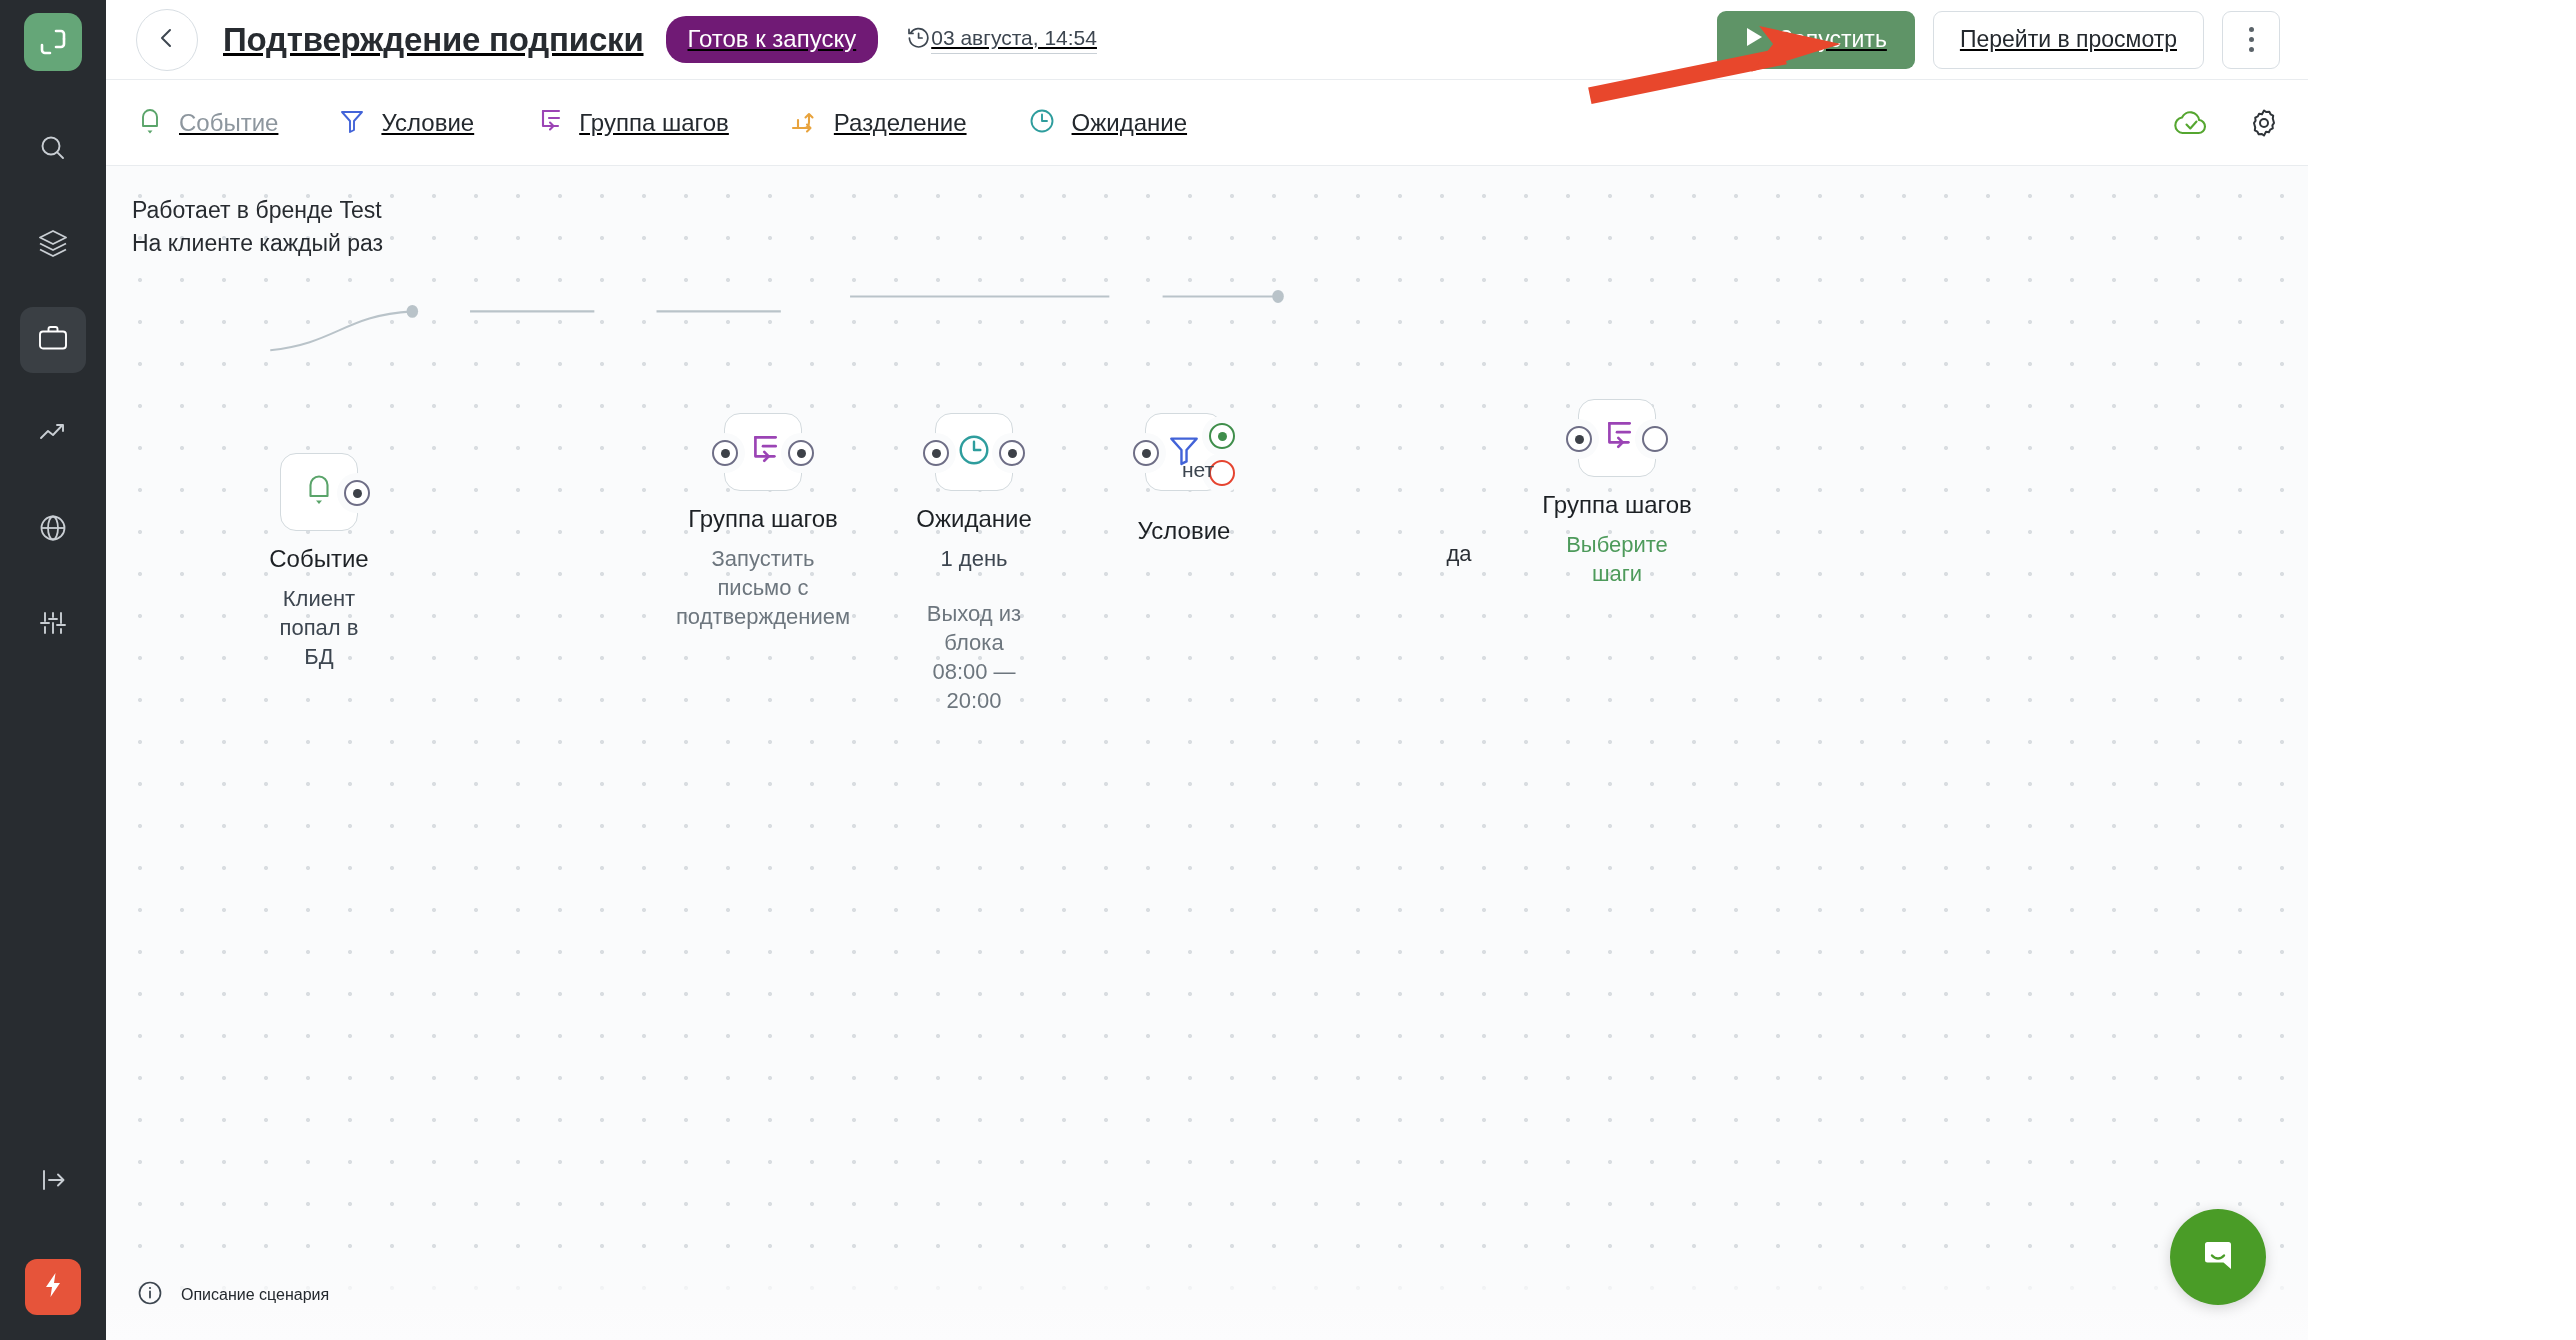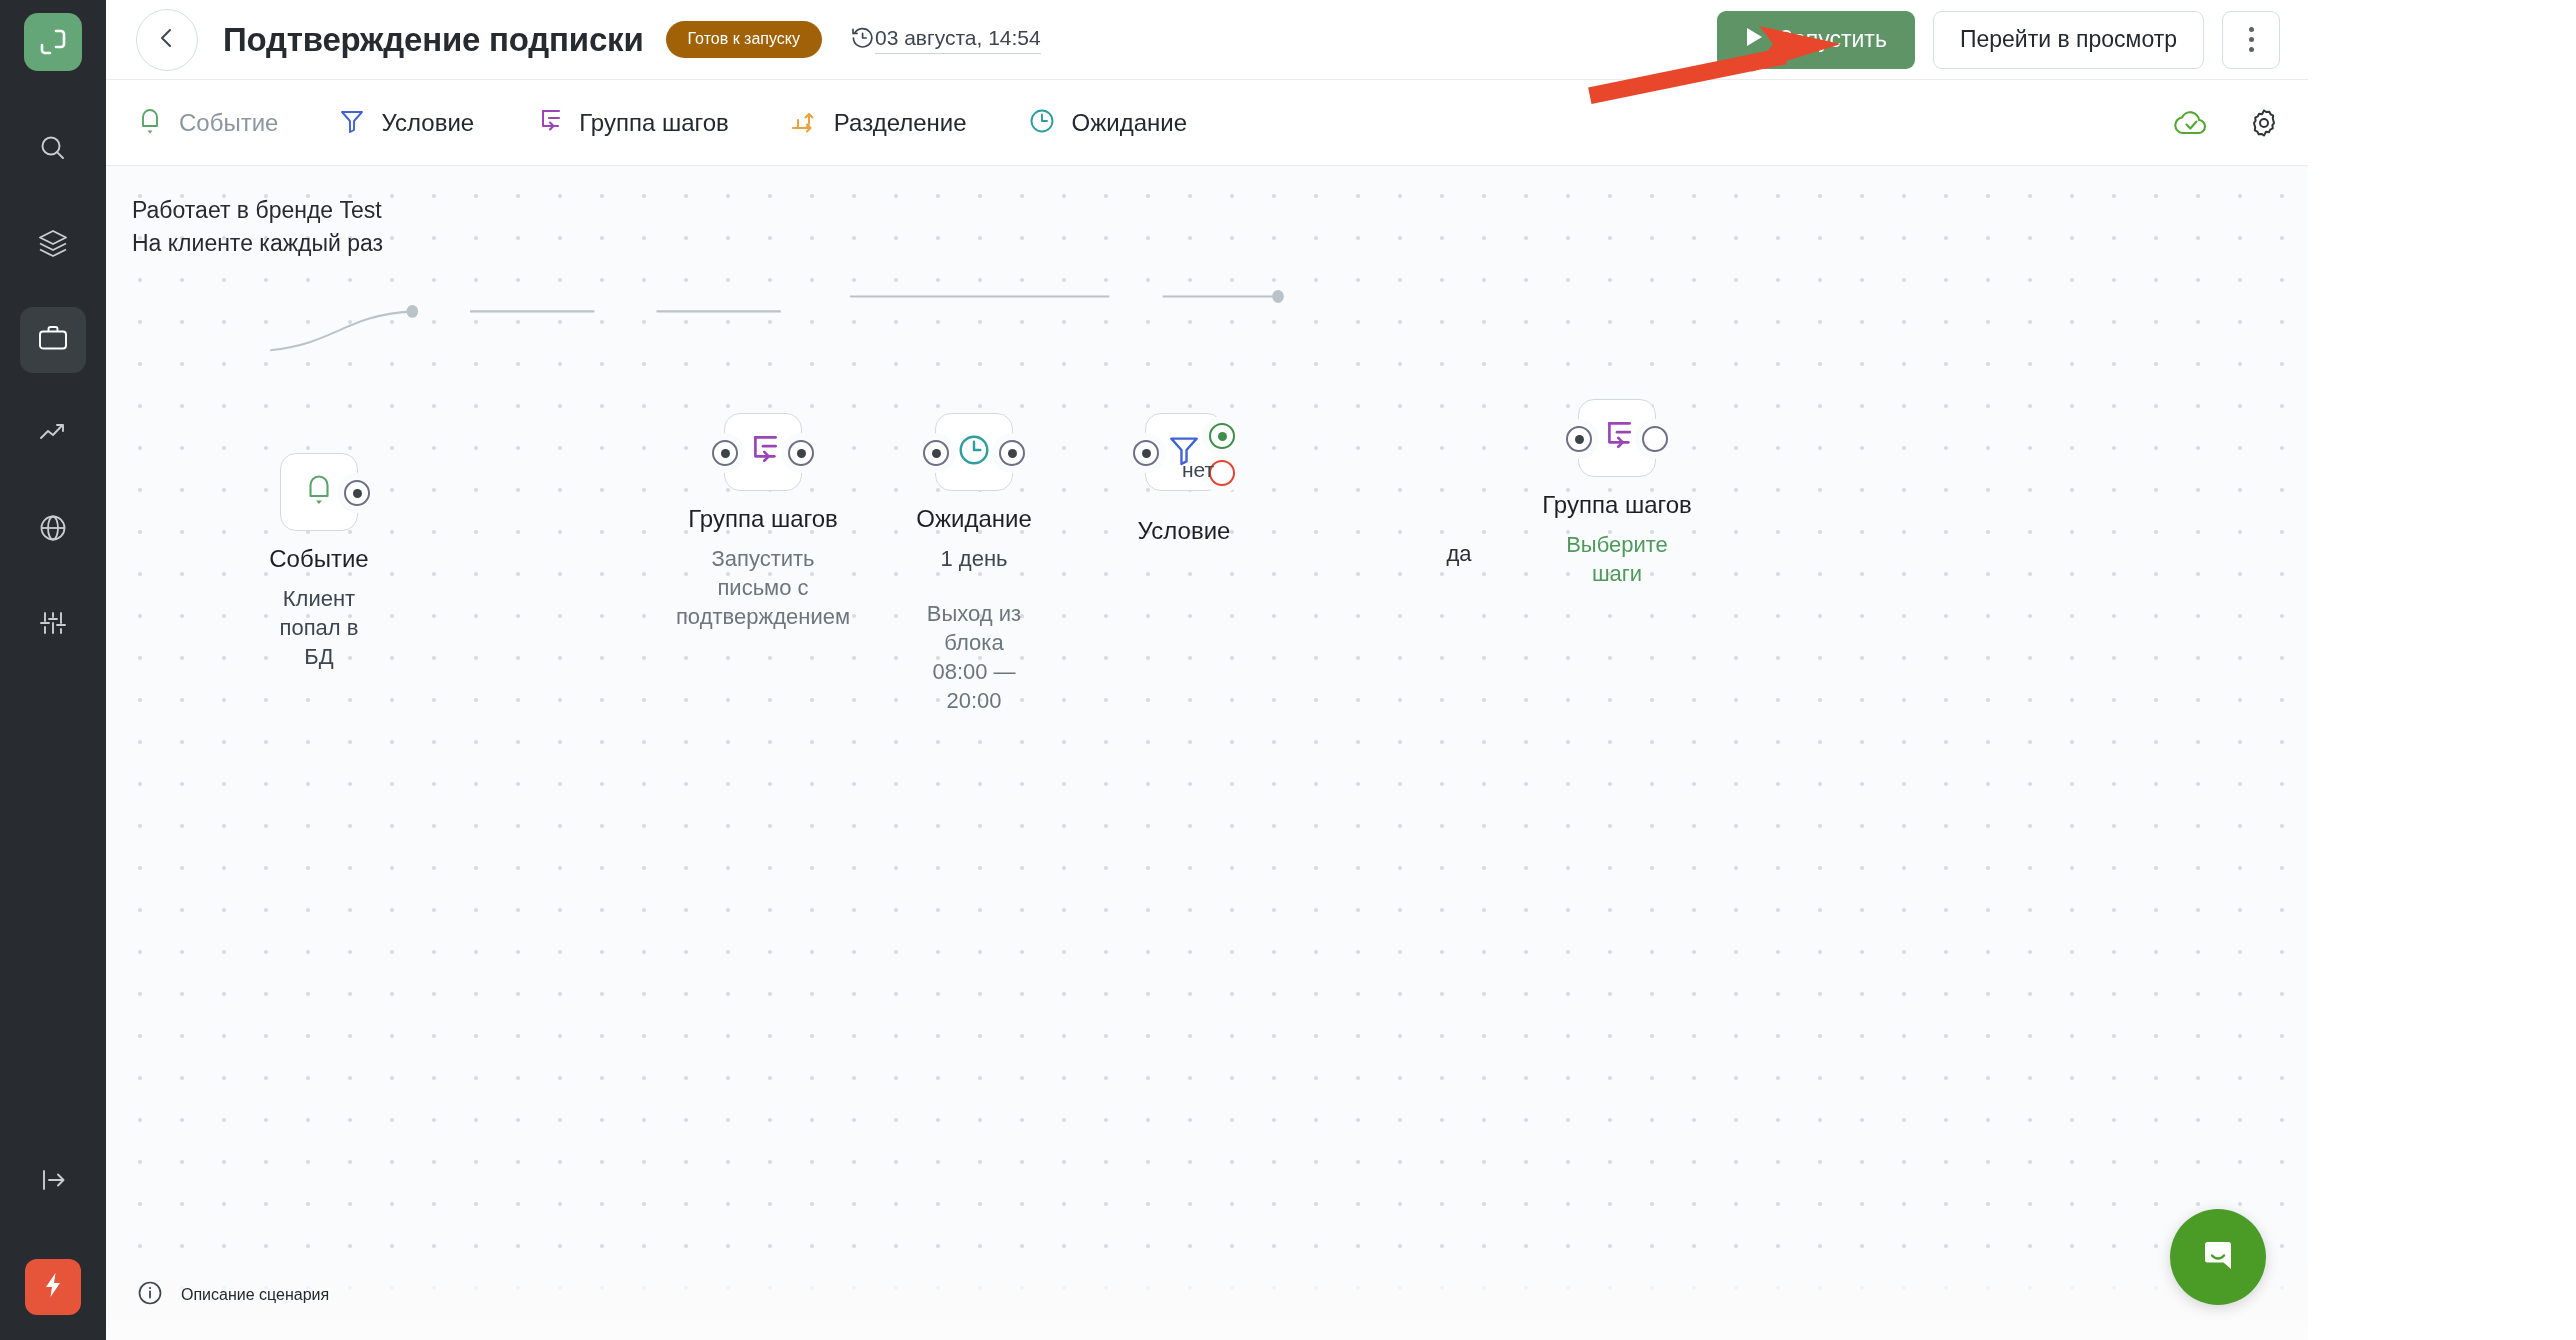--- a/index.html
+++ b/index.html
@@ -2,21 +2,21 @@
 <html lang="ru"><head>
 <meta charset="utf-8">
 <style>
   * { box-sizing: border-box; margin: 0; padding: 0; }
   html, body {
     width: 2576px; height: 1341px;
     font-family: "Liberation Sans", sans-serif;
     background: #ffffff;
     overflow: hidden;
   }
-  #app { position: relative; width: 2308px; height: 1341px; display: flex; }
+  #app { position: relative; width: 2308px; height: 1341px; display: flex; text-decoration: underline; }
 
   
   .rail {
     width: 106px; height: 100%;
     background: #282c30;
     display: flex; flex-direction: column; align-items: center;
     flex: 0 0 106px;
     position: relative;
   }
   .rail-logo {
@@ -56,22 +56,22 @@
     width: 62px; height: 62px; border-radius: 50%;
     border: 1px solid #d8dee3; background: #fff;
     display: flex; align-items: center; justify-content: center;
     cursor: pointer; flex: 0 0 62px;
   }
   .title {
     font-size: 33px; font-weight: 700; color: #272b30;
     margin-left: 25px; white-space: nowrap; letter-spacing: -0.2px;
   }
   .status-badge {
-    margin-left: 22px; background: #a16207; color: #fff;
-    font-size: 16px; border-radius: 20px; padding: 9px 22px 10px;
+    margin-left: 22px; background: #701a75; color: #fff;
+    font-size: 24px; border-radius: 20px; padding: 9px 22px 10px;
     white-space: nowrap;
   }
   .meta {
     margin-left: 28px; display: flex; align-items: center; 
     color: #3d4650; font-size: 21px; white-space: nowrap;
   }
   .meta-text { border-bottom: 1px solid #c9d0d6; padding-bottom: 3px; }
   .header-right { margin-left: auto; display: flex; align-items: center; gap: 18px; }
   .btn-run {
     background: #5f9467; color: #fff; border: none;

